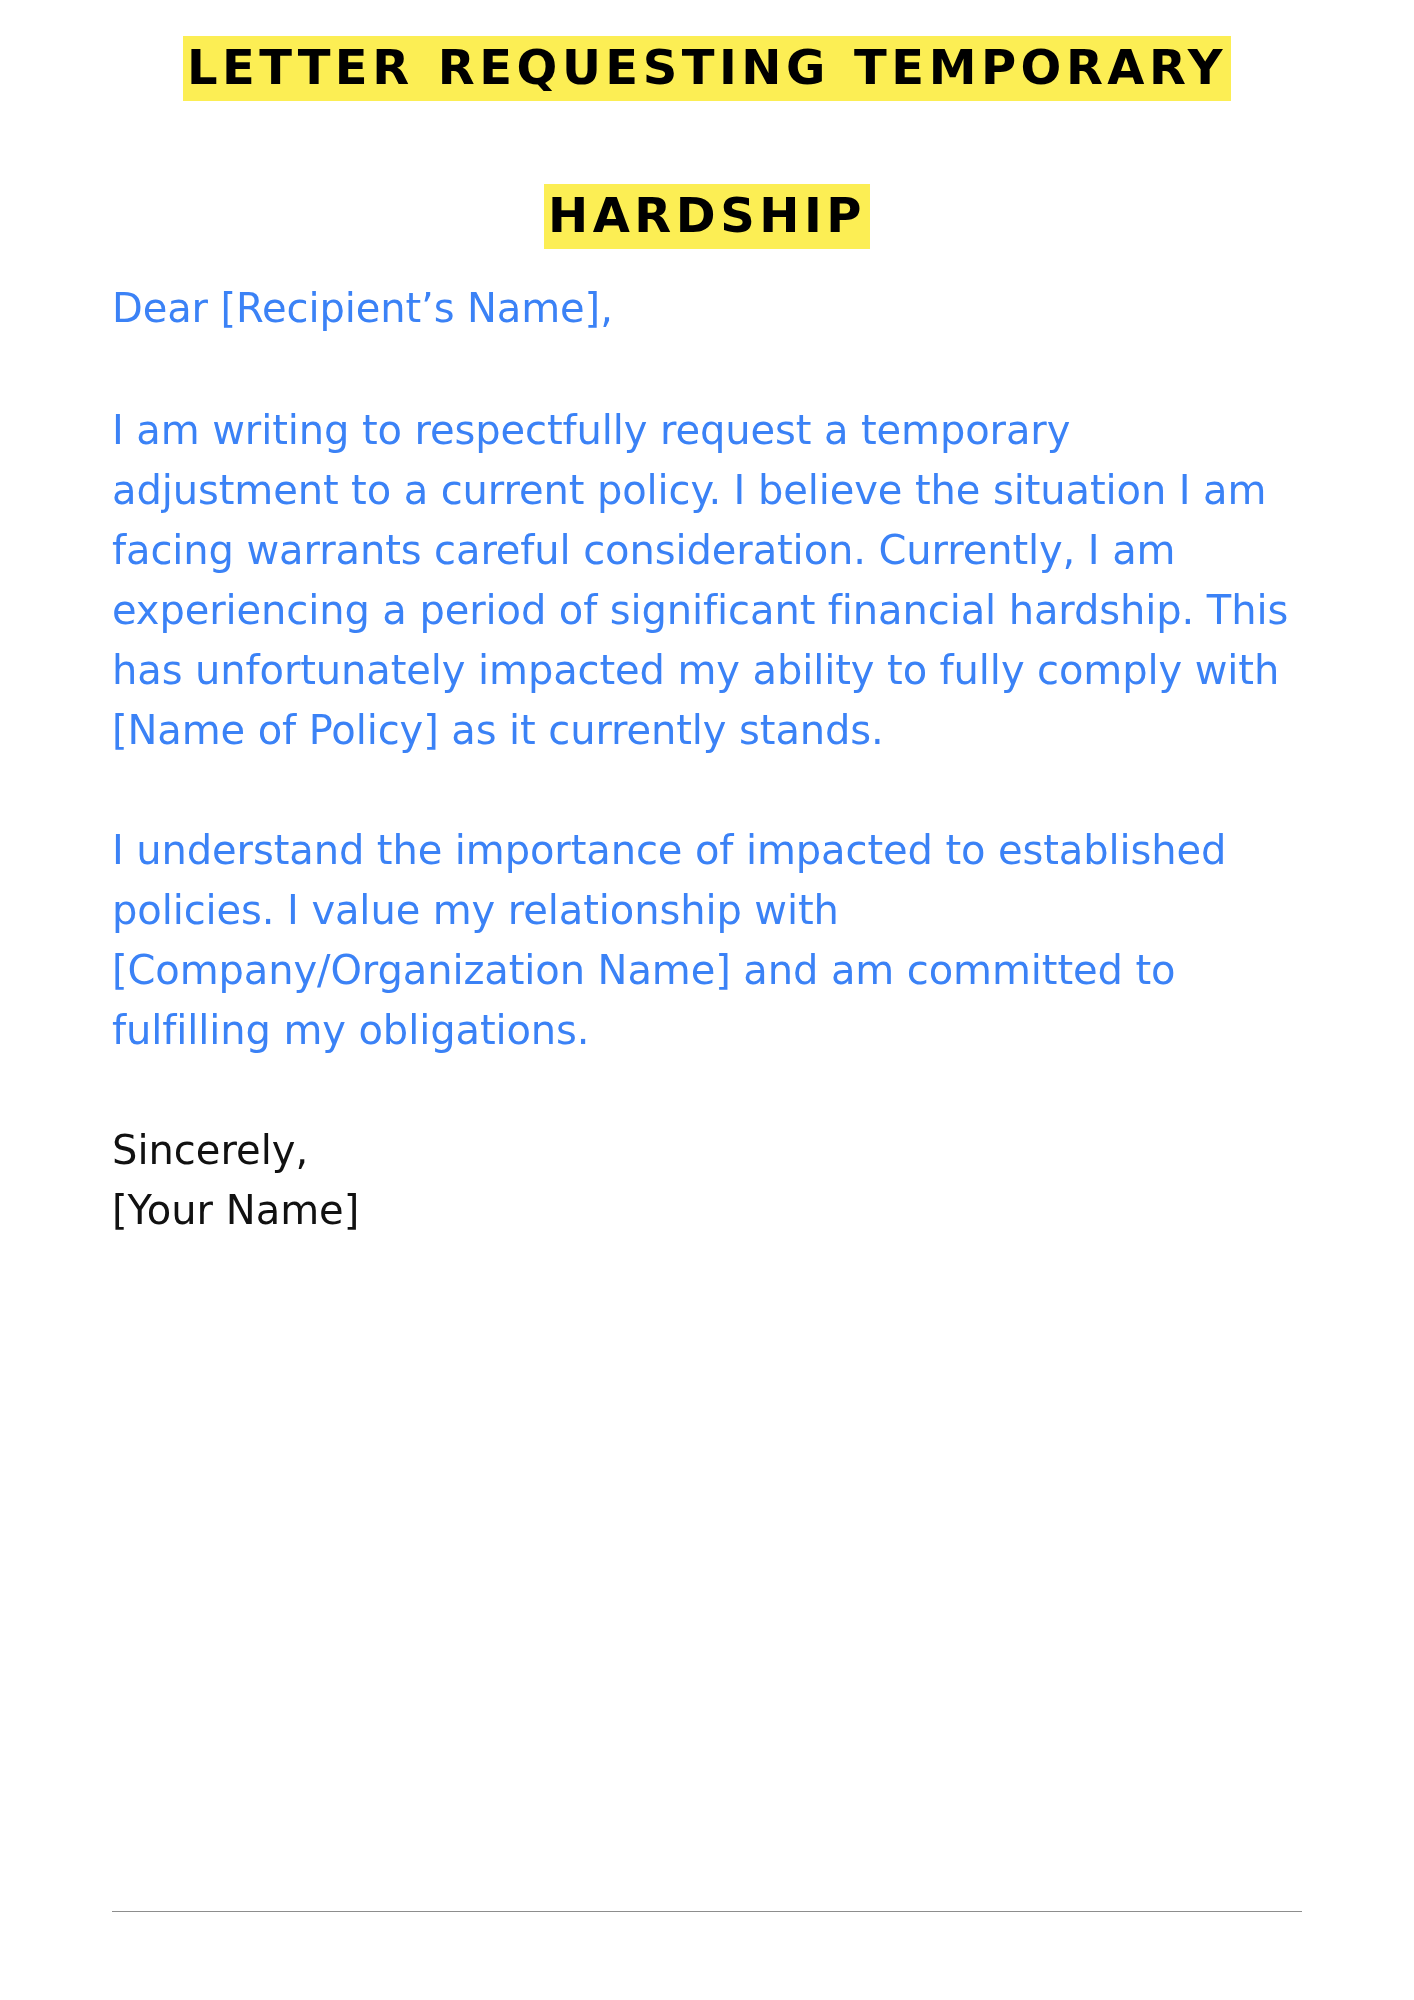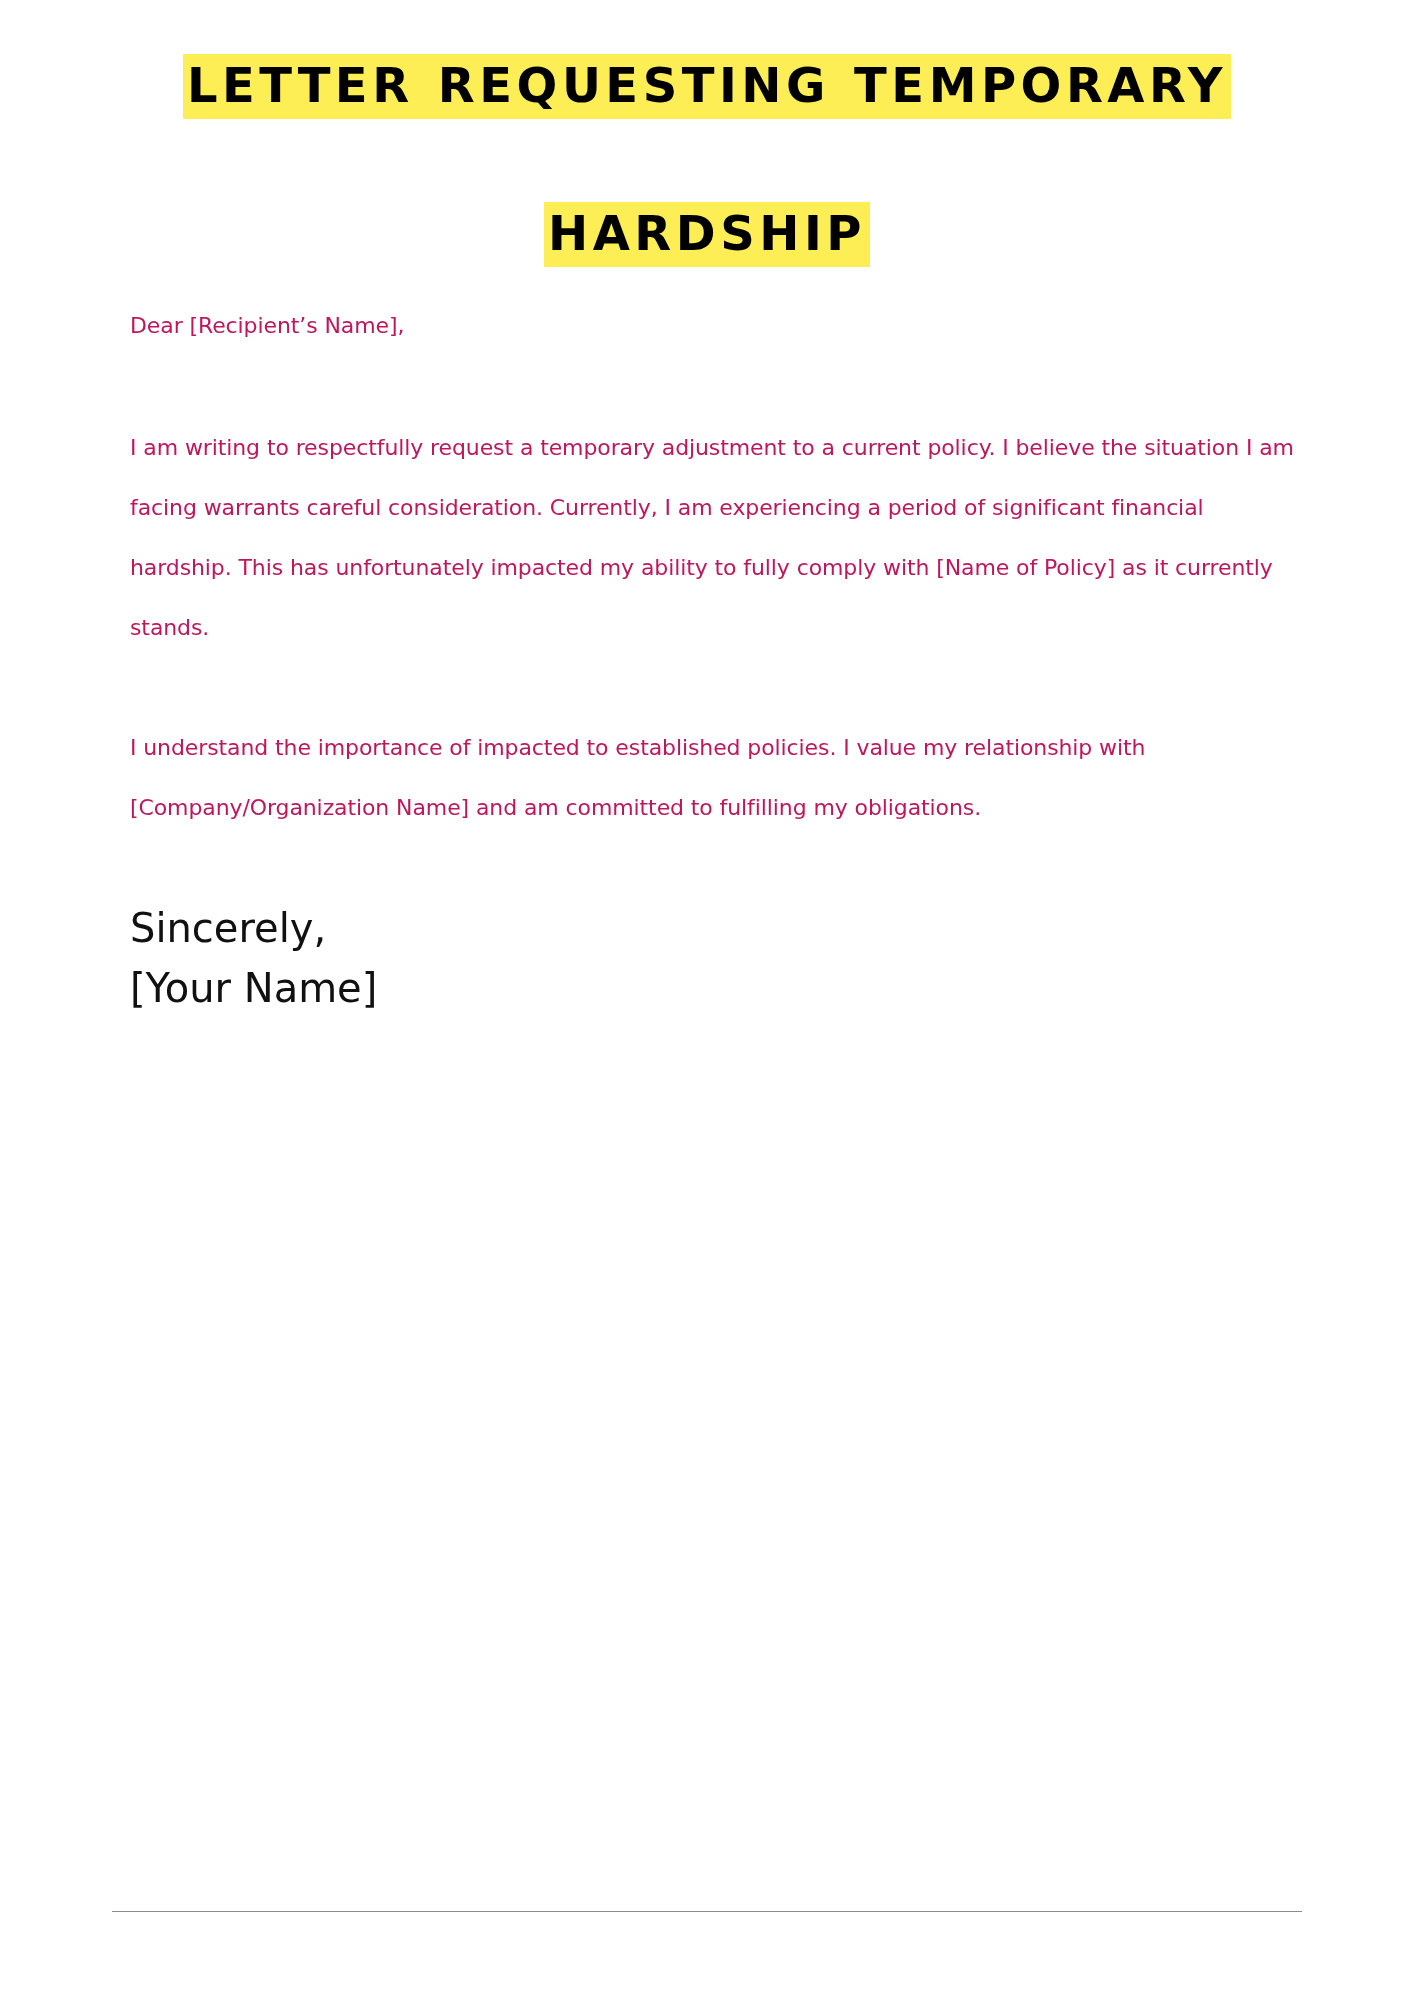--- a/index.html
+++ b/index.html
@@ -13,21 +13,21 @@
     height: 2000px;
     font-family: "Liberation Sans", sans-serif;
     position: relative;
     overflow: hidden;
   }
 
   .page {
     width: 1414px;
     height: 2000px;
     background: #ffffff;
-    padding: 18px;
+    padding: 0;
     position: relative;
   }
 
   
   .title-block {
     padding: 30px 95px 0 95px;
     text-align: center;
   }
   .title {
     font-family: "DejaVu Sans", sans-serif;
@@ -49,23 +49,23 @@
   }
 
   
   .letter-body {
     padding: 0 100px 0 112px;
     margin-top: 26px;
   }
   .para {
     font-family: "DejaVu Sans", sans-serif;
     font-weight: 400;
-    font-size: 22px;
+    font-size: 40px;
     line-height: 60px;
-    color: #be185d;
+    color: #3b82f6;
     margin: 0 0 60px 0;
     letter-spacing: -0.1px;
     max-width: 1185px;
   }
   .salutation { margin-bottom: 62px; }
 
   .closing-line {
     font-family: "DejaVu Sans", sans-serif;
     font-weight: 400;
     font-size: 40px;

